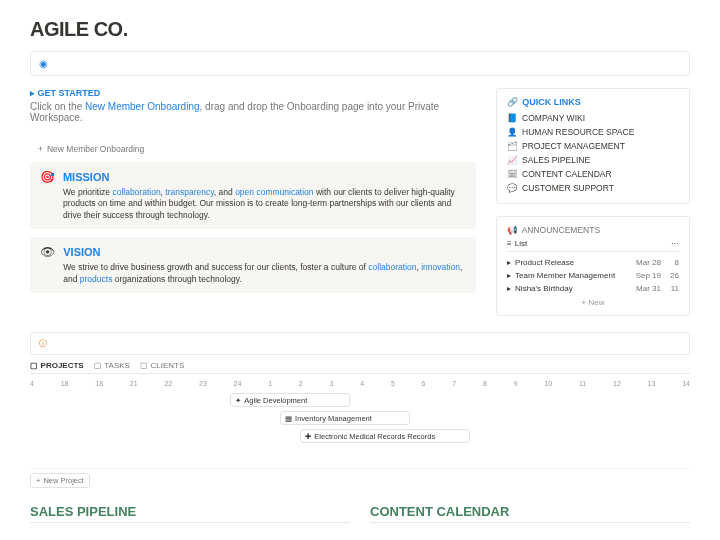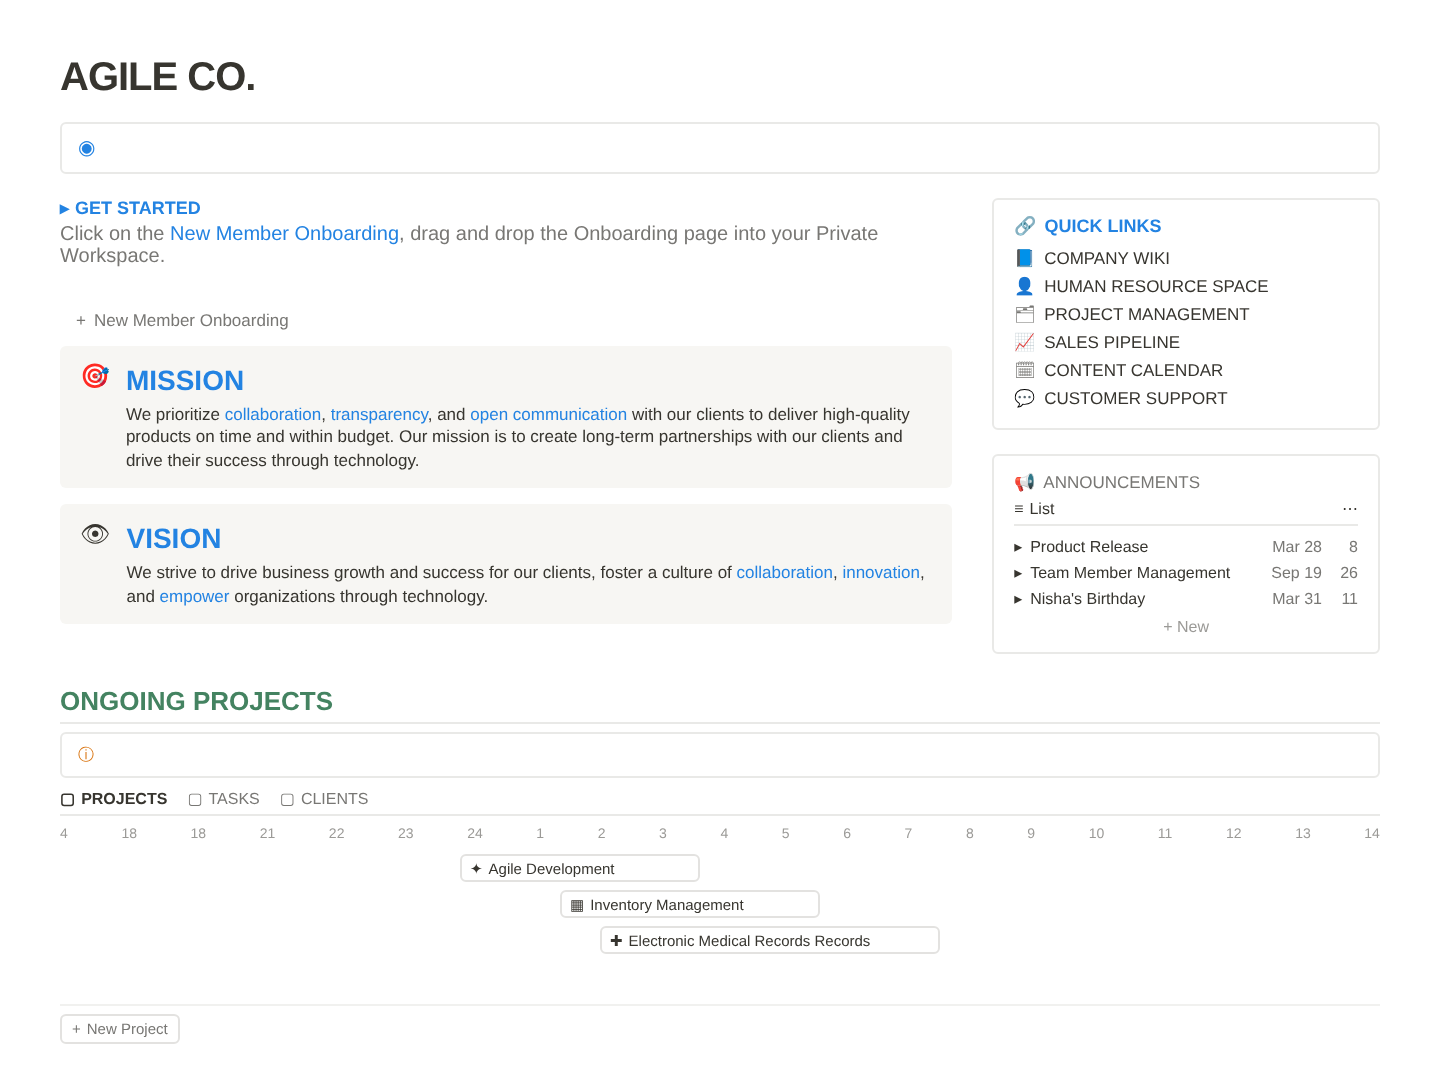--- a/index.html
+++ b/index.html
@@ -1,32 +1,32 @@
 <!DOCTYPE html>
 <html><head>
 <meta charset="utf-8">
 <style>
   * { box-sizing: border-box; margin: 0; padding: 0; }
   body { font-family: -apple-system, BlinkMacSystemFont, "Segoe UI", Helvetica, Arial, sans-serif; background: #fff; color: #37352f; font-size: 9px; }
-  .page { width: 720px; height: 540px; padding: 28px 30px; overflow: hidden; }
+  .page { width: 720px; height: 540px; padding: 18px 30px; overflow: hidden; }
   h1 { font-size: 20px; font-weight: 800; letter-spacing: -0.5px; margin-bottom: 10px; }
   .intro-box { border: 1px solid #e9e9e7; border-radius: 3px; padding: 6px 8px; display:flex; align-items:center; gap:5px; margin-bottom:12px; }
   .intro-box .globe { color:#2383e2; font-size:10px; }
   .columns { display: flex; gap: 20px; }
   .left { flex: 2.3; min-width:0; }
   .right { flex: 1; min-width:0; }
   .section-label { font-size: 9px; font-weight: 700; color: #2383e2; text-transform: uppercase; margin-bottom: 3px; display:flex; align-items:center; gap:3px;}
   .get-started { margin-bottom: 8px; }
   .get-started .hint { color:#787774; font-size:10px; margin-bottom:21px;}
   .link { color:#2383e2; }
   .page-link { display:flex; align-items:center; gap:4px; color:#787774; font-size:8.5px; margin-left:8px;}
   .callout { background:#f7f6f3; padding:8px 10px; border-radius:3px; margin-bottom:8px; display:flex; gap:8px;}
   .callout .em { font-size:12px;}
   .callout .body { font-size:8.5px; color:#37352f; line-height:1.35;}
-  .callout .title { font-weight:700; color:#2383e2; text-transform:uppercase; margin-bottom:2px; font-size:14px;}
+  .callout .title { font-weight:700; color:#2383e2; text-transform:uppercase; margin-bottom:2px; font-size:11px;}
   .ql-box { border:1px solid #e9e9e7; border-radius:3px; padding:8px 10px; margin-bottom:12px;}
   .ql-title { font-weight:700; color:#2383e2; font-size:9px; display:flex; gap:4px; margin-bottom:4px;}
   .ql-item { display:flex; gap:5px; align-items:center; font-size:8.5px; padding:2px 0; color:#37352f;}
   .ql-item .ico { color:#787774; width:10px; text-align:center;}
   .ann-box { border:1px solid #e9e9e7; border-radius:3px; padding:8px 10px; }
   .ann-head { display:flex; gap:4px; font-size:8.5px; color:#787774; margin-bottom:4px; align-items:center;}
   .ann-view { font-size:8px; color:#37352f; border-bottom:1px solid #e9e9e7; padding-bottom:3px; margin-bottom:4px; display:flex; align-items:center; gap:3px;}
   .ann-row { display:flex; align-items:center; font-size:8px; padding:2px 0; }
   .ann-row .t { flex:1; display:flex; gap:4px; }
   .ann-row .d { color:#787774; margin-right:6px; }
@@ -76,21 +76,21 @@
         <div class="body">
           <div class="title">MISSION</div>
           <span>We prioritize </span><span class="link">collaboration</span><span>, </span><span class="link">transparency</span><span>, and </span><span class="link">open communication</span><span> with our clients to deliver high-quality products on time and within budget. Our mission is to create long-term partnerships with our clients and drive their success through technology.</span>
         </div>
       </div>
 
       <div class="callout">
         <span class="em">👁</span>
         <div class="body">
           <div class="title">VISION</div>
-          <span>We strive to drive business growth and success for our clients, foster a culture of </span><span class="link">collaboration</span><span>, </span><span class="link">innovation</span><span>, and </span><span class="link">empower</span><span> organizations through technology.</span>
+          <span>We strive to drive business growth and success for our clients, foster a culture of </span><span class="link">collaboration</span><span>, </span><span class="link">innovation</span><span>, and </span><span class="link">products</span><span> organizations through technology.</span>
         </div>
       </div>
     </div>
 
     <div class="right">
       <div class="ql-box">
         <div class="ql-title">
             <span>🔗</span>
             <span>QUICK LINKS</span>
           </div>
@@ -157,21 +157,20 @@
               <span class="d">Mar 31</span>
               <span class="n">11</span>
             </div>
           </div>
         <div class="ann-new">+ New</div>
       </div>
     </div>
   </div>
 
   <div class="ongoing">
-    <div class="sec-h">ONGOING PROJECTS</div>
     <div class="warn">
         <span>ⓘ</span>
       </div>
     <div class="tabs" id="ong-tabs">
         <div class="tab active"><span>▢</span>PROJECTS</div>
         <div class="tab "><span>▢</span>TASKS</div>
         <div class="tab "><span>▢</span>CLIENTS</div>
       </div>
     <div class="timeline-dates" id="tdates">
         <span>4</span>

